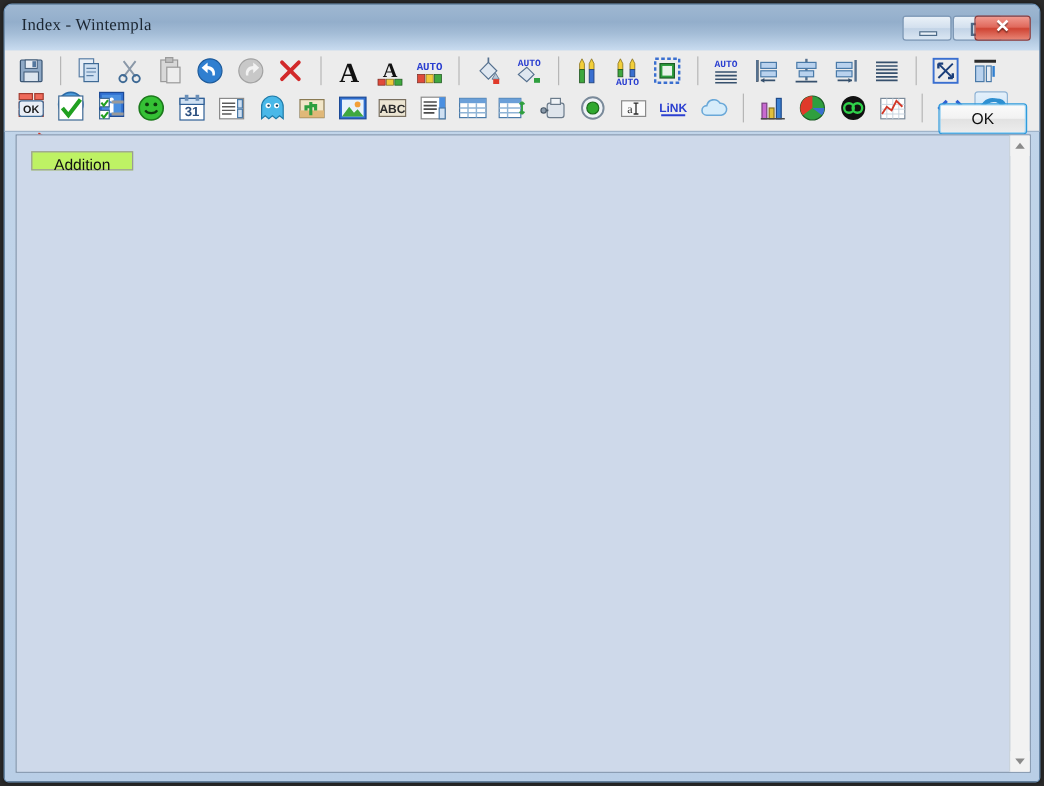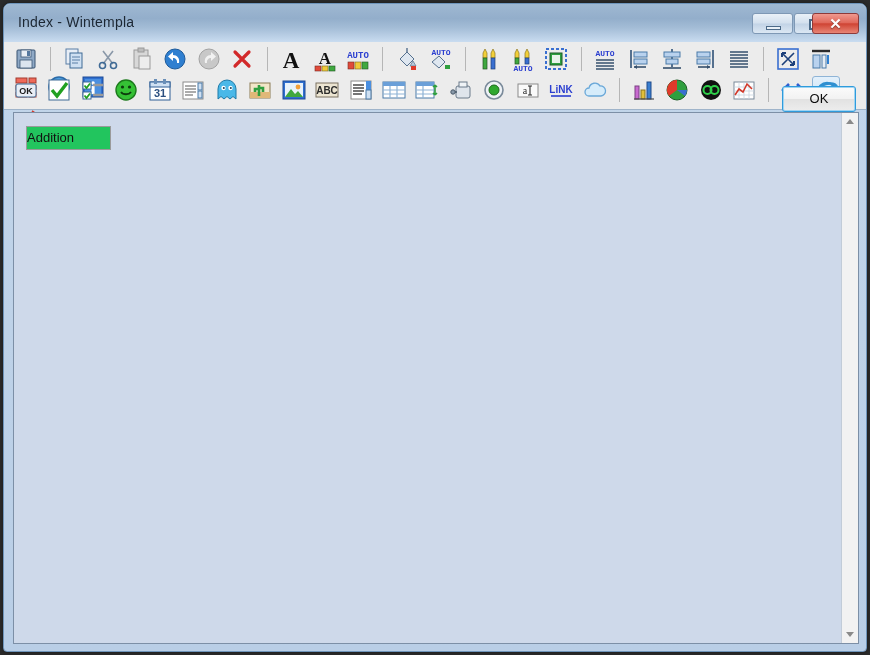--- a/index.html
+++ b/index.html
@@ -17,20 +17,21 @@
     border-radius:7px 7px 4px 4px;
     box-sizing:border-box;
     box-shadow:0 0 4px rgba(0,0,0,.45);
   }
   
   #titlebar{
     position:absolute;left:0;top:0;width:100%;height:38px;
     background:linear-gradient(to bottom,#9fb8d2 0%,#93aecb 38%,#a3bcd6 62%,#c9dcf0 100%);
     border-radius:6px 6px 0 0;
     box-sizing:border-box;
+    font-family:Liberation Serif, serif;
   }
   #title-text{
     position:absolute;left:14px;top:10px;
     font-size:14px;color:#1c2733;white-space:nowrap;letter-spacing:.2px;
   }
   .wbtn{
     position:absolute;top:9px;width:41px;height:21px;
     border:1px solid #7e98b5;border-radius:3px;
     background:linear-gradient(to bottom,#eaf1f8 0%,#d3e0ee 48%,#c2d3e6 52%,#dbe7f3 100%);
     box-sizing:border-box;cursor:default;
@@ -86,23 +87,23 @@
   
   #client{
     position:absolute;left:9px;top:108px;width:846px;height:532px;
     background:#ced9ea;border:1px solid #7c8fa6;box-sizing:border-box;
   }
   #canvas{
     position:absolute;left:0;top:0;right:17px;bottom:0;
     background:#ced9ea;overflow:hidden;
   }
   .formbtn{
-    position:absolute;top:13px;height:24px;
-    background:#22c55e;border:1px solid #9a9a9a;box-sizing:border-box;
-    font-size:13px;color:#111;line-height:22px;cursor:default;
+    position:absolute;top:13px;height:16px;
+    background:#bef264;border:1px solid #9a9a9a;box-sizing:border-box;
+    font-size:13px;color:#111;text-align:center;line-height:22px;cursor:default;
   }
   #btn-addition{left:12px;width:85px;}
   #btn-subtraction{left:101px;width:104px;}
   
   #vscroll{
     position:absolute;right:0;top:0;width:17px;height:100%;
     background:#f2f2f2;border-left:1px solid #c2ccd8;box-sizing:border-box;
   }
   .sbtn{
     position:absolute;left:0;width:16px;height:17px;

